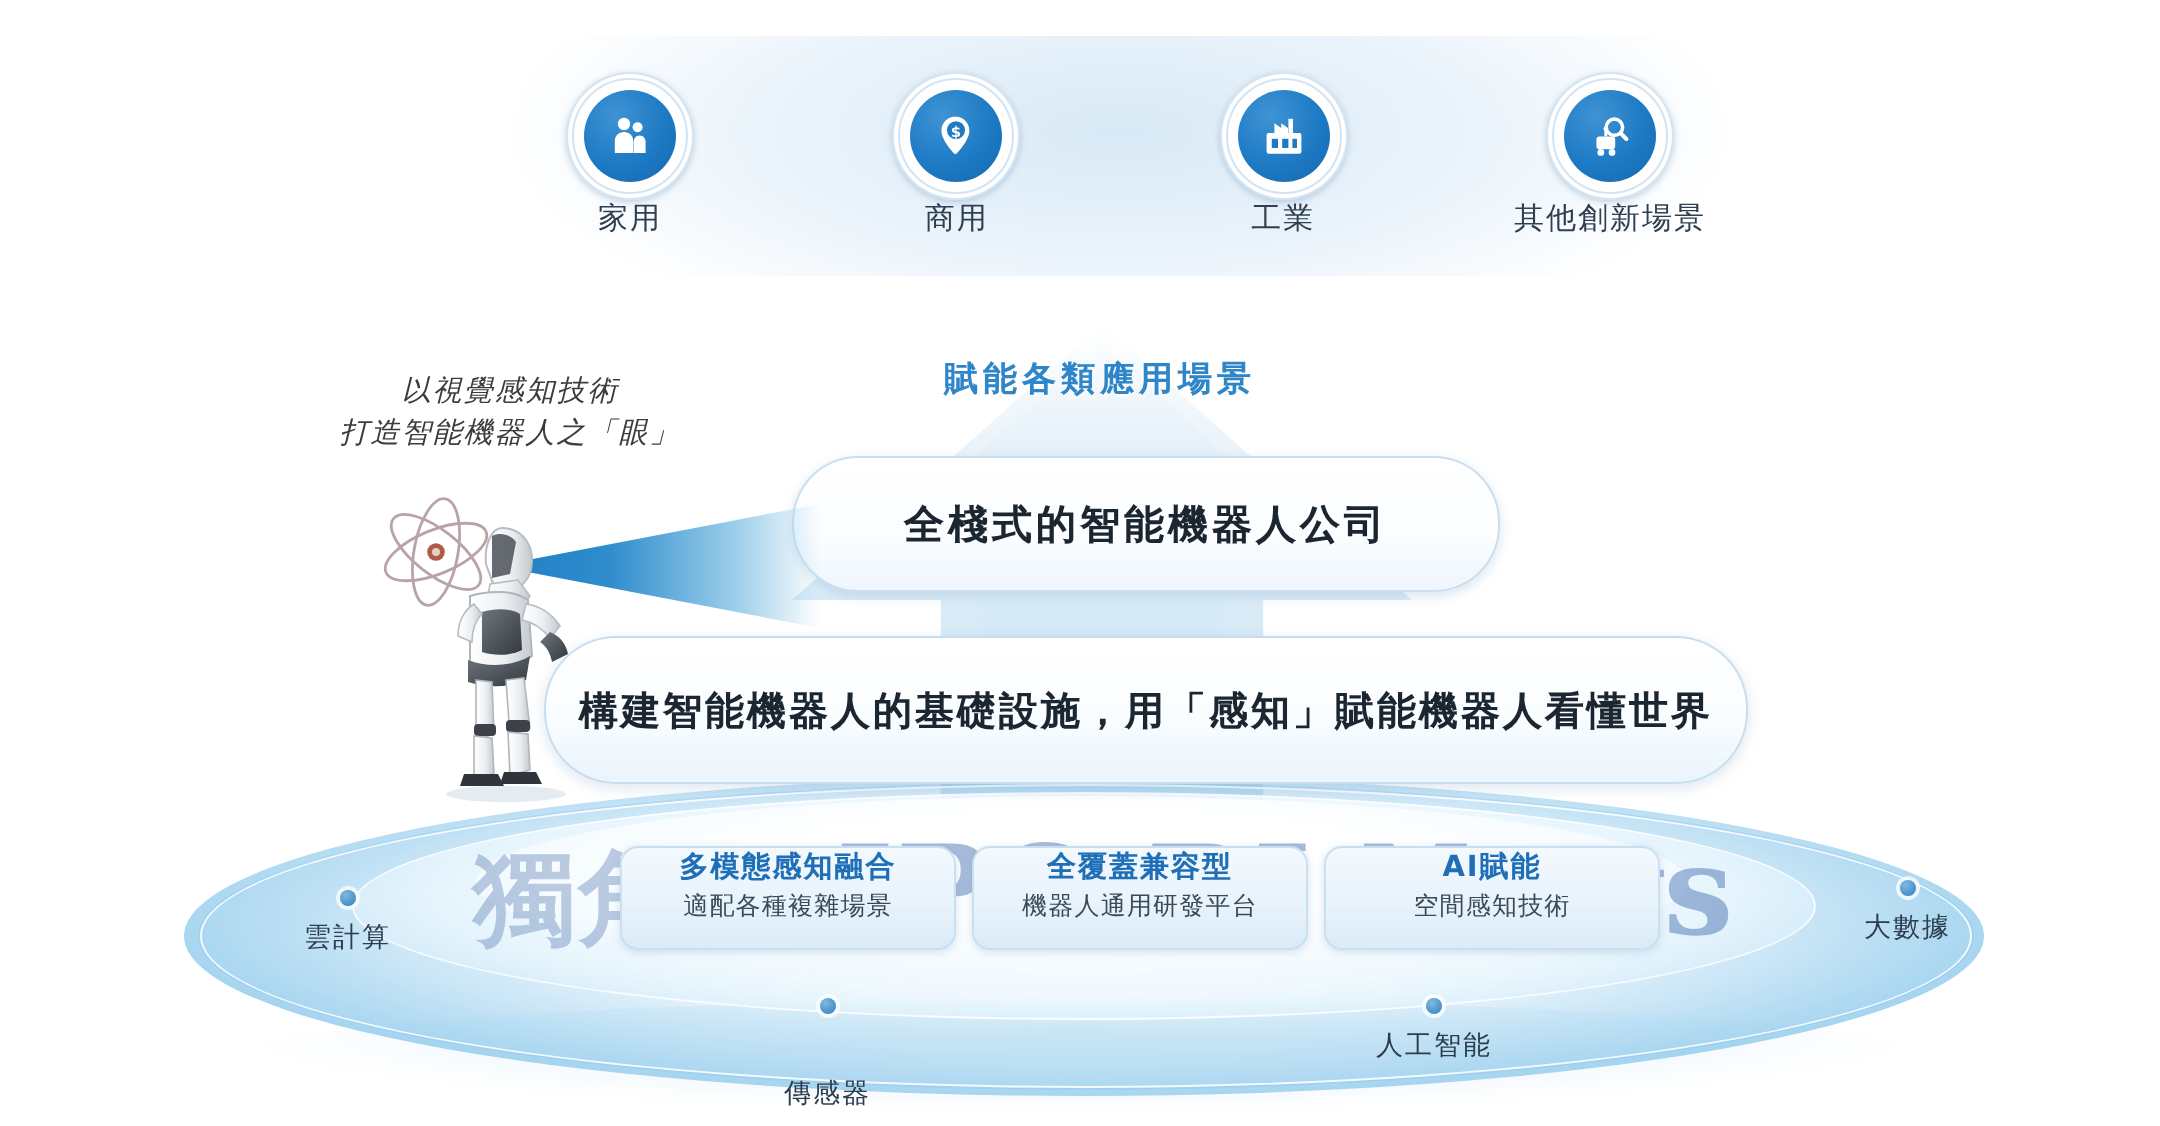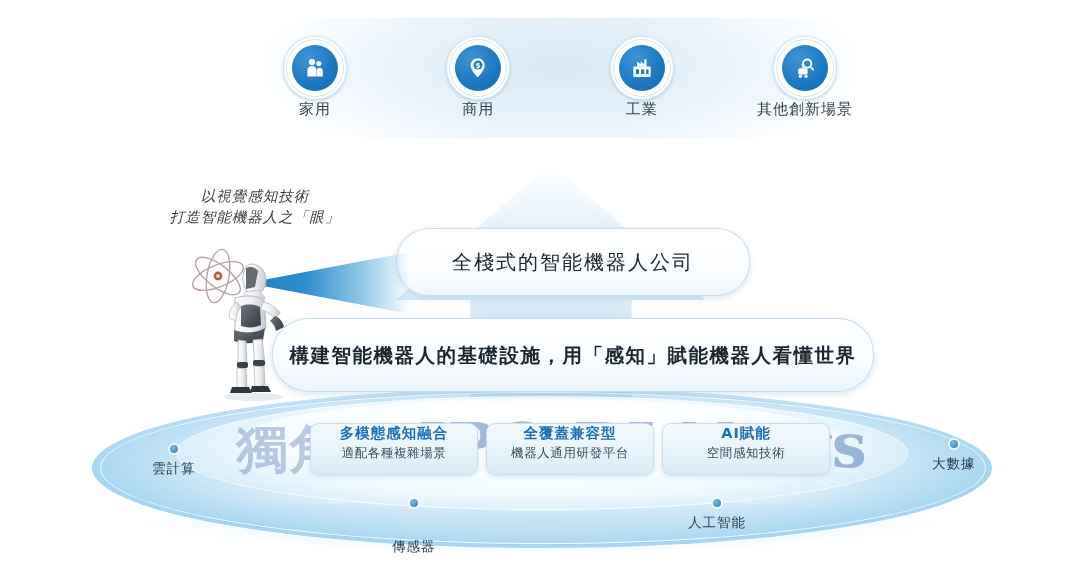--- a/index.html
+++ b/index.html
@@ -79,21 +79,21 @@
   
   .layer1{
     position:absolute;left:396px;top:228px;width:352px;height:66px;
     border-radius:33px;
     background:linear-gradient(to bottom,#ffffff 0%,#fbfdff 60%,#eef6fc 100%);
     box-shadow:0 2px 6px rgba(120,160,195,.28);
     border:1px solid rgba(196,220,238,.9);
     display:flex;align-items:center;justify-content:center;
   }
   .layer1 .t{
-    font-size:20px;font-weight:normal;color:#1b2631;letter-spacing:2px;
+    font-size:20px;font-weight:bold;color:#1b2631;letter-spacing:2px;
     font-family:"DejaVu Sans","Liberation Sans",sans-serif;
   }
 
   
   .layer2{
     position:absolute;left:272px;top:318px;width:600px;height:72px;
     border-radius:36px;
     background:linear-gradient(to bottom,#ffffff 0%,#fafdff 55%,#e9f4fb 100%);
     box-shadow:0 2px 7px rgba(120,160,195,.26);
     border:1px solid rgba(193,218,237,.9);
@@ -268,20 +268,21 @@
           </svg>
         </div>
       </div>
       <div class="icon-label">其他創新場景</div>
     </div>
 
   </div>
 
   <div class="arrow-up"></div>
   <div class="arrow-up2"></div>
+  <div class="arrow-caption">賦能各類應用場景</div>
 
   <div class="base-shadow"></div>
   <div class="base-outer"></div>
   <div class="base-ring1"></div>
   <div class="base-mid"></div>
   <div class="base-inner"></div>
 
   <div class="layer2">
     <span class="t">構建智能機器人的基礎設施，用「感知」賦能機器人看懂世界</span>
   </div>

